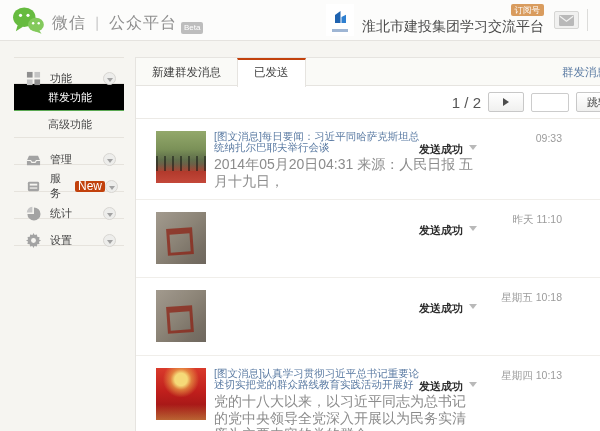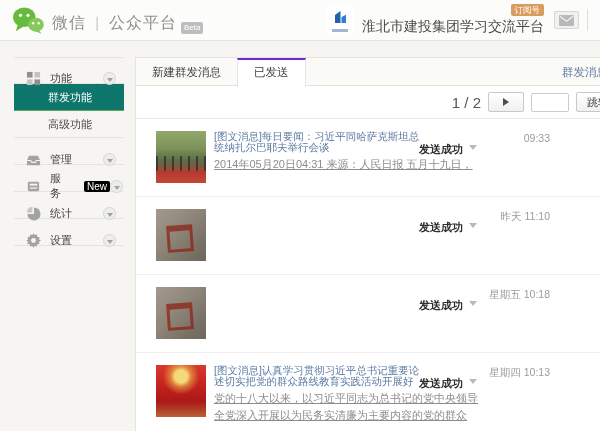--- a/index.html
+++ b/index.html
@@ -35,30 +35,30 @@
   .side-item{height:27px;display:flex;align-items:center;padding:16px 8px 0 12px;
     border-bottom:1px solid #e6e3dd;font-size:11px;color:#444;background:#f6f5f1;cursor:pointer;}
   .side-item:first-child{border-top:1px solid #e6e3dd;}
   .side-item .icn{width:15px;height:15px;margin-right:9px;flex:none;display:flex;}
   .chev{margin-left:auto;width:13px;height:13px;border-radius:50%;background:#ededeb;
     border:1px solid #d8d6d2;position:relative;flex:none;cursor:pointer;}
   .chev::after{content:"";position:absolute;left:3px;top:5px;border:3px solid transparent;
     border-top:4px solid #a2a2a2;}
   .side-sub{height:27px;line-height:27px;padding-left:34px;border-bottom:1px solid #e6e3dd;
     font-size:11px;color:#4a4a4a;background:#f6f5f1;cursor:pointer;}
-  .side-sub.active{background:#0f766e;color:#fff;border-bottom:1px solid #5aa853;}
-  .new-badge{display:inline-block;background:#000000;color:#fff;font-size:10px;line-height:11px;
-    padding:0 3px;border-radius:2px;margin-left:23px;vertical-align:1px;}
+  .side-sub.active{background:#000000;color:#fff;border-bottom:1px solid #5aa853;}
+  .new-badge{display:inline-block;background:#c2410c;color:#fff;font-size:12px;line-height:11px;
+    padding:0 3px;border-radius:2px;margin-left:14px;vertical-align:1px;}
   
   .panel{position:absolute;left:135px;top:57px;width:520px;bottom:0;background:#fff;
     border:1px solid #e6e4e0;border-bottom:none;}
   .tabbar{display:flex;background:#fafaf7;border-bottom:1px solid #e6e4e0;height:28px;}
   .tab{height:28px;line-height:28px;padding:0 16px;font-size:11.5px;color:#3d3d3d;cursor:pointer;}
   .tab.active{background:#fff;border-left:1px solid #e6e4e0;border-right:1px solid #e6e4e0;
-    border-top:2px solid #6d28d9;line-height:25px;margin-bottom:-1px;height:29px;}
+    border-top:2px solid #c2410c;line-height:25px;margin-bottom:-1px;height:29px;}
   .rules{margin-left:auto;font-size:11.5px;color:#5b7ba3;line-height:28px;white-space:nowrap;
     padding-left:10px;cursor:pointer;text-decoration:none;}
   .toolbar{display:flex;justify-content:flex-end;align-items:center;gap:7px;
     padding:6px 34px 6px 0;border-bottom:1px solid #eceae6;height:33px;}
   .pageind{font-size:15px;color:#555;}
   .btn{height:20px;border:1px solid #c8c8c8;border-radius:2px;
     background:linear-gradient(#ffffff,#f0f0ef);font-size:11px;color:#444;cursor:pointer;
     display:flex;align-items:center;justify-content:center;}
   .next-btn{width:36px;}
   .caret-right{width:0;height:0;border:4px solid transparent;border-left:6px solid #4c4c4c;
@@ -77,26 +77,26 @@
   .thumb-stone{background:linear-gradient(135deg,#a29a8e 0%,#8d8578 45%,#776f64 80%,#6e675e 100%);
     position:relative;}
   .thumb-stone::after{content:"";position:absolute;left:11px;top:16px;width:20px;height:18px;
     border:3px solid rgba(140,35,22,.75);border-top-width:6px;transform:rotate(-4deg);}
   .thumb-poster{background:
     radial-gradient(circle at 50% 22%, #f5d978 0 13%, rgba(240,190,80,.55) 22%, rgba(240,190,80,0) 38%),
     linear-gradient(0deg, rgba(240,200,90,.45) 0%, rgba(240,200,90,0) 30%),
     linear-gradient(180deg,#d93a2b 0%,#c01f1c 45%,#8f1213 100%);}
   .mid{width:212px;flex:none;}
   .title{display:block;font-size:10.5px;line-height:11px;color:#5b7ba3;text-decoration:none;cursor:pointer;}
-  .desc{width:265px;font-size:11px;line-height:16.5px;color:#8c8c8c;margin-top:3px;text-decoration:underline;}
+  .desc{width:265px;font-size:14px;line-height:16.5px;color:#8c8c8c;margin-top:3px;}
   .status{position:absolute;left:283px;top:23px;font-size:11px;font-weight:bold;color:#2e2e2e;
     cursor:pointer;white-space:nowrap;}
   .caret-down{display:inline-block;width:0;height:0;border:4px solid transparent;
     border-top:5px solid #b9b9b9;margin-left:6px;vertical-align:-1px;}
-  .time{position:absolute;right:104px;top:13px;font-size:10.5px;color:#9c9c9c;white-space:nowrap;}
+  .time{position:absolute;right:92px;top:13px;font-size:10.5px;color:#9c9c9c;white-space:nowrap;}
 </style>
 </head>
 <body>
 
 <div class="header">
   <div class="logo">
     <svg width="32" height="28" viewBox="0 0 34 30">
       <ellipse cx="13" cy="12" rx="12" ry="10.5" fill="#66bb3f"></ellipse>
       <polygon points="6,20 4,27 12,22" fill="#66bb3f"></polygon>
       <circle cx="9" cy="10" r="1.7" fill="#fff"></circle>

